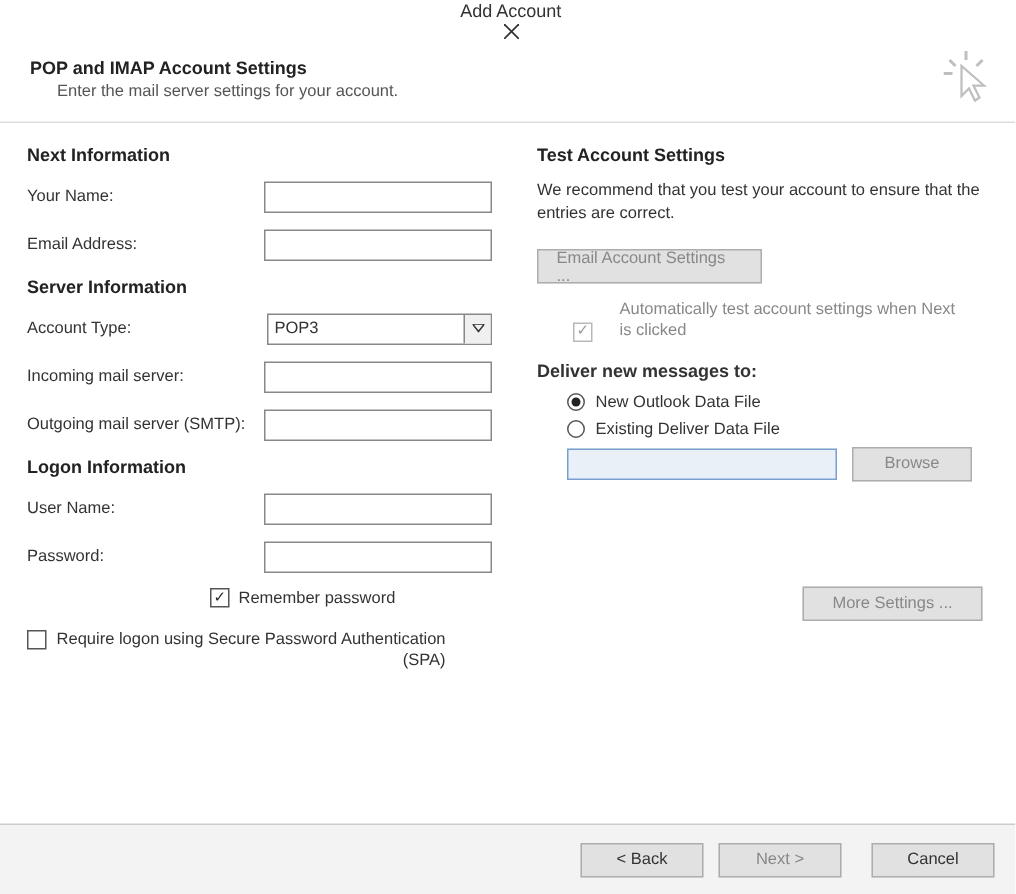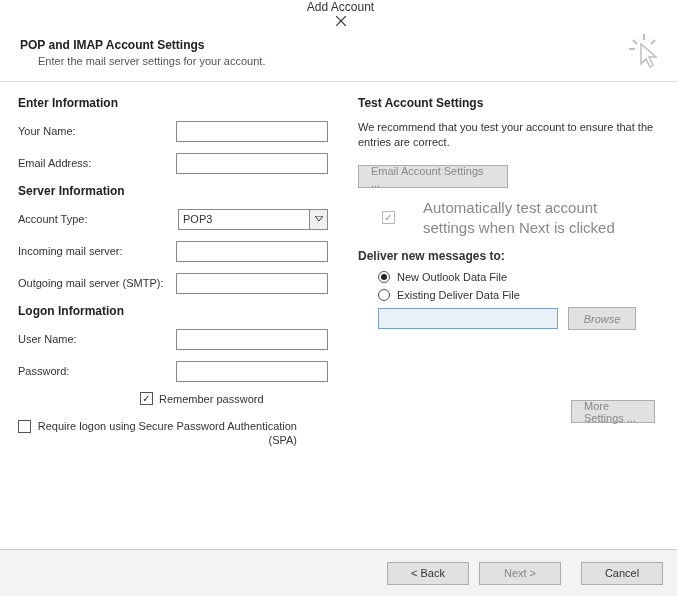--- a/index.html
+++ b/index.html
@@ -75,21 +75,21 @@
   .remember { margin-left:122px; }
   .spa { margin-top:14px; align-items:flex-start; }
   .spa .cb { margin-top:1px; }
   .spa .txt { color:#333; line-height:1.3; }
   .right-desc { font-size:11px; color:#333; margin-bottom:14px; line-height:1.35; }
   .btn {
     height:23px; border:1px solid #adadad; background:#e1e1e1; font-size:11px; color:#333;
     padding:0 12px; display:inline-flex; align-items:center; justify-content:center;
   }
   .btn.disabled { color:#888; }
-  .auto-test { margin-left:24px; margin-top:10px; display:flex; align-items:center; gap:22px; font-size:15px; }
+  .auto-test { margin-left:24px; margin-top:10px; display:flex; align-items:flex-end; gap:12px; font-size:11px; }
   .auto-test .txt { color:#888; line-height:1.3; }
   .deliver-title { font-weight:600; font-size:12px; margin-top:12px; margin-bottom:8px; }
   .radio-row { display:flex; align-items:center; gap:7px; margin-left:20px; margin-bottom:6px; font-size:11px; }
   .radio {
     width:12px; height:12px; border:1px solid #555; border-radius:50%; display:inline-flex;
     align-items:center; justify-content:center; background:#fff; flex-shrink:0;
   }
   .radio.selected::after { content:""; width:6px; height:6px; background:#222; border-radius:50%; }
   .existing-row { display:flex; align-items:center; gap:10px; margin-left:20px; }
   .existing-input {
@@ -128,21 +128,21 @@
     </g>
     <path d="M12 10 L12 30 L17 25 L21 33 L24 31 L20 23 L27 23 Z" fill="#fff" stroke="#bfbfbf" stroke-width="1.5"></path>
   </svg>
 </div>
 
 <div class="sep"></div>
 
 <div class="content">
 
   <div class="col-left">
-    <div class="section-title">Enter Information</div>
+    <div class="section-title">Next Information</div>
 
     <div class="form-row">
       <span class="lbl">Your Name:</span>
       <input class="text-input w-full" type="text" value="" style="">
     </div>
     <div class="form-row">
       <span class="lbl">Email Address:</span>
       <input class="text-input w-full" type="text" value="" style="">
     </div>
 
@@ -209,27 +209,27 @@
     <div class="radio-row">
       <span class="radio selected"></span>
       <span>New Outlook Data File</span>
     </div>
     <div class="radio-row">
       <span class="radio"></span>
       <span>Existing Deliver Data File</span>
     </div>
     <div class="existing-row">
       <input class="existing-input" type="text" disabled="" value="" style="">
-      <div class="btn disabled" style="width:68px;font-style:italic;">
+      <div class="btn disabled" style="width:80px;">
         <span>Browse</span>
       </div>
     </div>
 
     <div class="moresettings-row">
-      <div class="btn disabled" style="width:84px;">
+      <div class="btn disabled" style="width:120px;">
         <span>More Settings ...</span>
       </div>
     </div>
   </div>
 </div>
 
 <div style="position:absolute; bottom:0; left:0; right:0;">
   <div class="footer-sep"></div>
   <div class="footer">
     <div class="btn">

